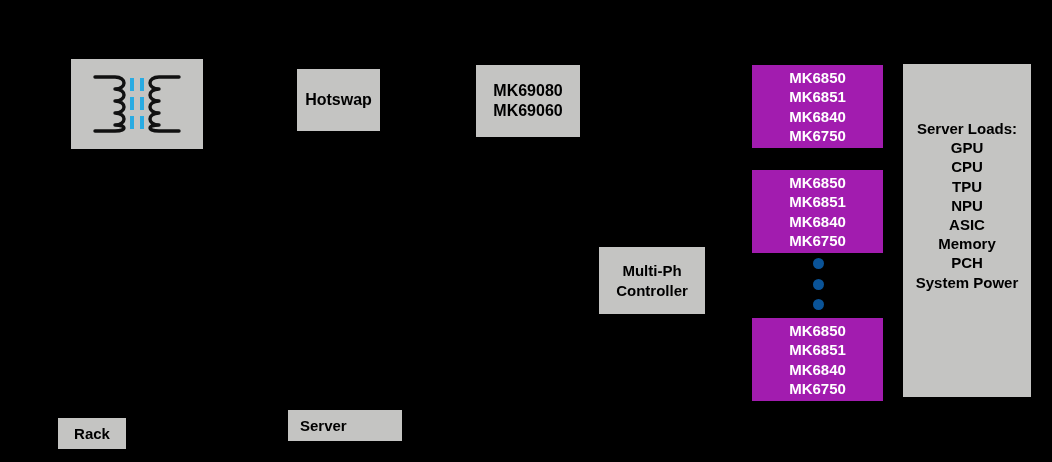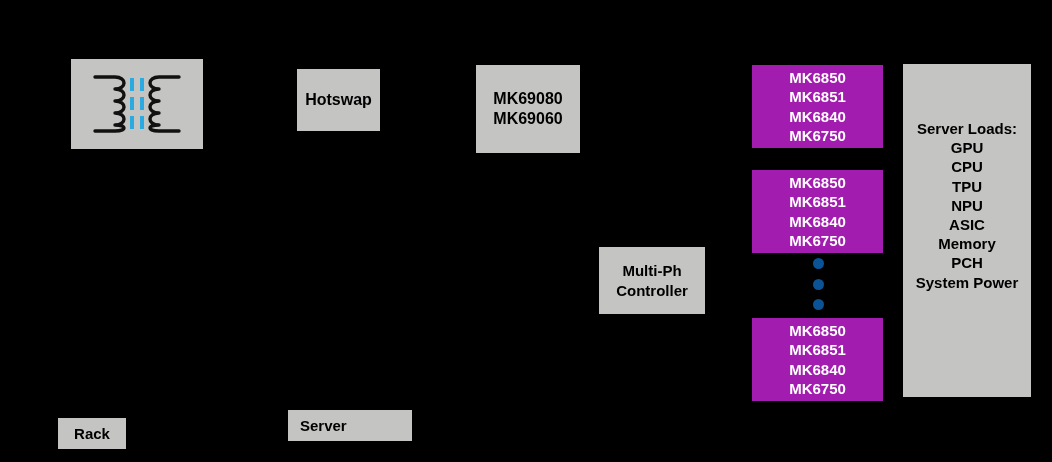--- a/index.html
+++ b/index.html
@@ -53,21 +53,21 @@
     top: 69px;
     width: 83px;
     height: 62px;
   }
   #hotswap-box .line { font-size: 16px; }
   
   #pmbus-box {
     left: 476px;
     top: 65px;
     width: 104px;
-    height: 88px;
+    height: 72px;
   }
   #pmbus-box .line { font-size: 16px; }
   
   #controller-box {
     left: 599px;
     top: 247px;
     width: 106px;
     height: 67px;
   }
   #controller-box .line { font-size: 15px; }
@@ -113,21 +113,21 @@
   #rack-label {
     left: 58px;
     top: 418px;
     width: 68px;
     height: 31px;
   }
   #rack-label .line { font-size: 15px; }
   #server-label {
     left: 288px;
     top: 410px;
-    width: 124px;
+    width: 114px;
     height: 31px;
     align-items: flex-start;
     padding-left: 12px;
   }
   #server-label .line { font-size: 15px; text-align: left; }
 </style>
 </head>
 <body>
 
 <div id="canvas">

